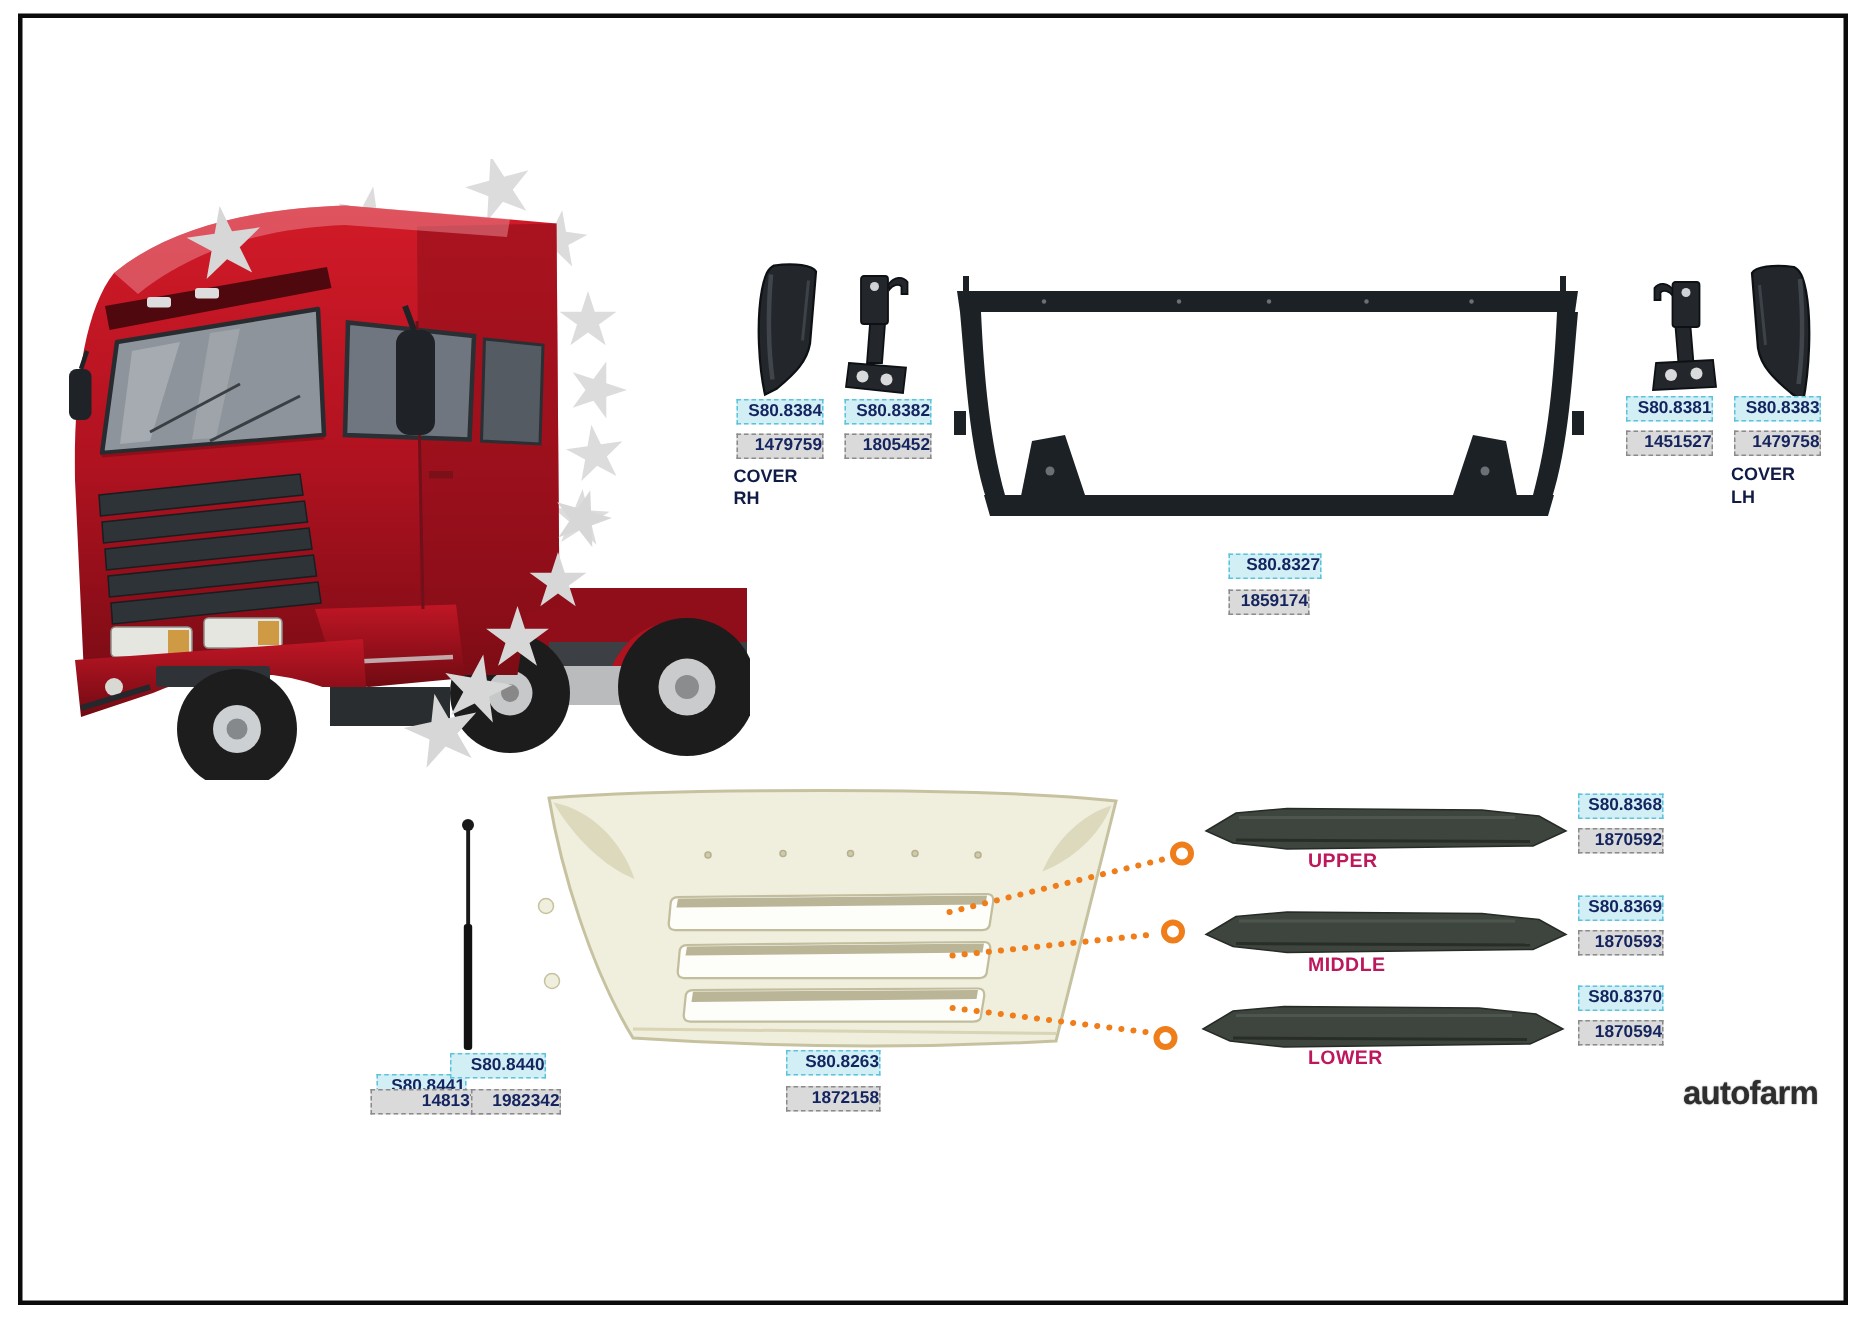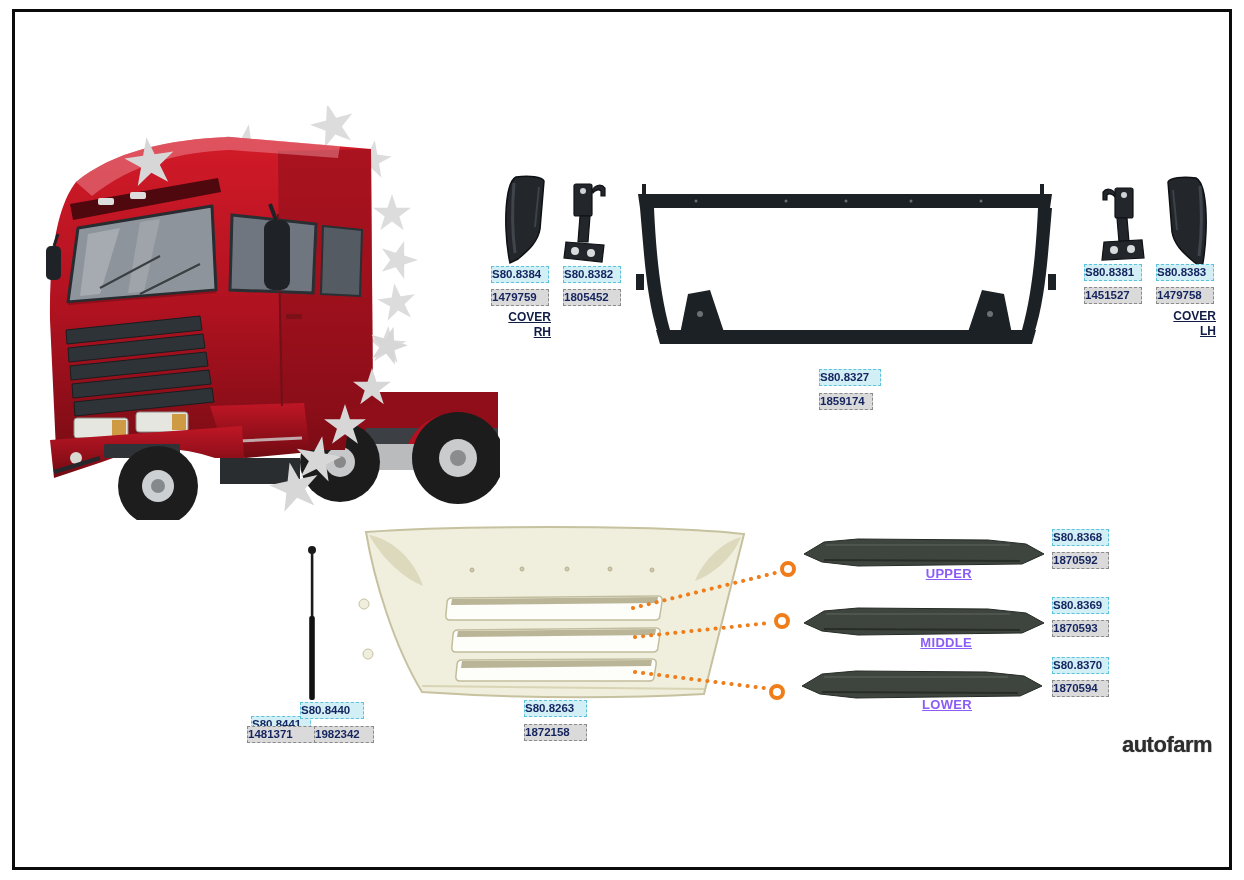--- a/index.html
+++ b/index.html
@@ -6,37 +6,36 @@
   #page{
     position:relative;width:1244px;height:880px;background:#ffffff;overflow:hidden;
     font-family:"Liberation Sans", sans-serif;
   }
   .border-frame{
     position:absolute;left:12px;top:9px;right:12px;bottom:10px;
     border:3px solid #0b0b0b;pointer-events:none;
   }
   .abs{position:absolute;}
   .plate{
-    position:absolute;height:17px;line-height:15px;text-align:left;
+    position:absolute;height:17px;line-height:15px;text-align:right;
     font-weight:bold;font-size:11.5px;color:#14245f;box-sizing:border-box;
     white-space:nowrap;letter-spacing:0;
   }
   .plate-code{background:#d2eff6;border:1px dashed #5cc3dc;}
   .plate-num{background:#dadada;border:1px dashed #8a8a8a;}
   .cap{
-    position:absolute;text-align:right;font-weight:bold;font-size:12px;
-    color:#101c46;line-height:15px;white-space:nowrap;text-decoration:underline;
-  }
-  .cap-strip{font-size:13px;letter-spacing:.3px;color:#8b5cf6;}
+    position:absolute;text-align:left;font-weight:bold;font-size:12px;
+    color:#101c46;line-height:15px;white-space:nowrap;
+  }
+  .cap-strip{font-size:13px;letter-spacing:.3px;color:#be185d;}
   .brand-logo{
     position:absolute;left:1112px;top:714px;width:110px;height:30px;
     font-size:22px;font-weight:bold;color:#2e2e2e;letter-spacing:-0.5px;
     text-align:center;line-height:30px;
     text-shadow:0 0 1px #6b6b6b;
-    margin-top:16px;
   }
 </style>
 </head>
 <body>
 
 <div id="page">
   <div class="border-frame"></div>
 
   <svg class="abs" style="left:40px;top:106px" width="460" height="414" viewBox="0 0 460 414">
     <defs>

